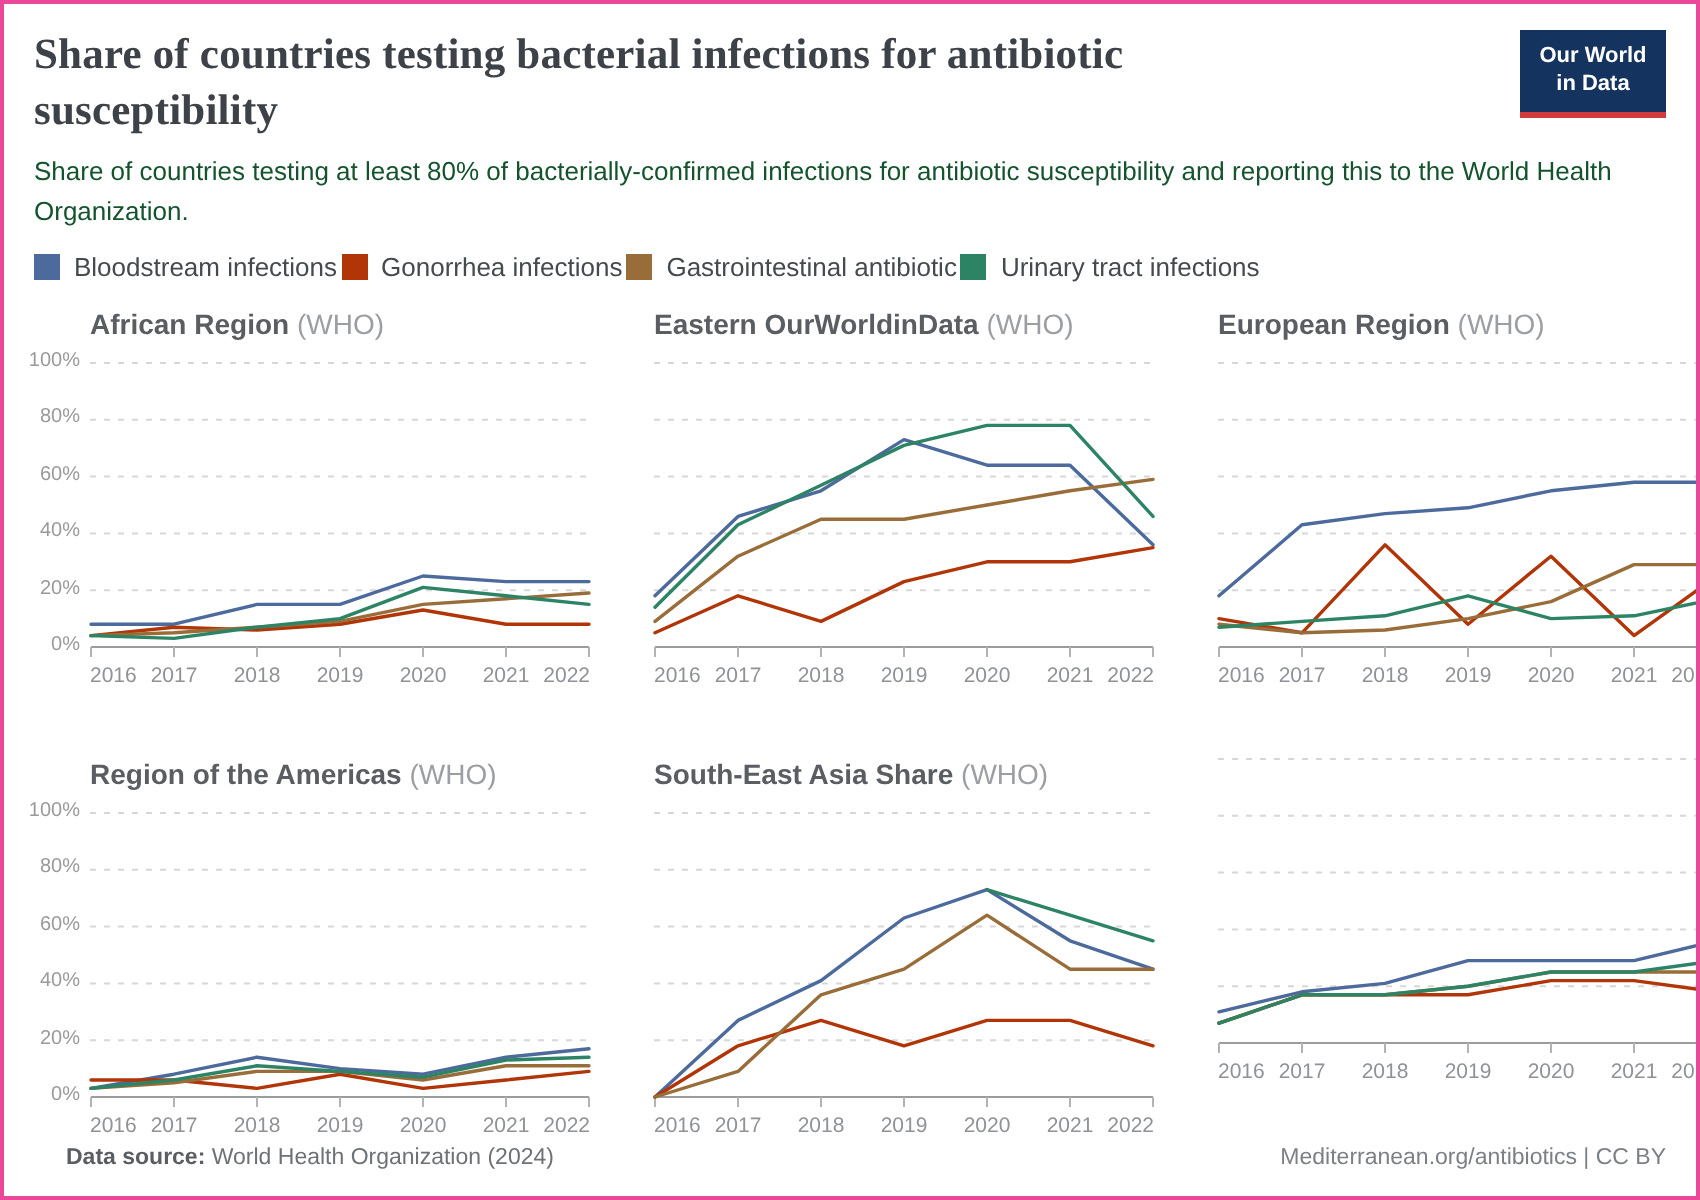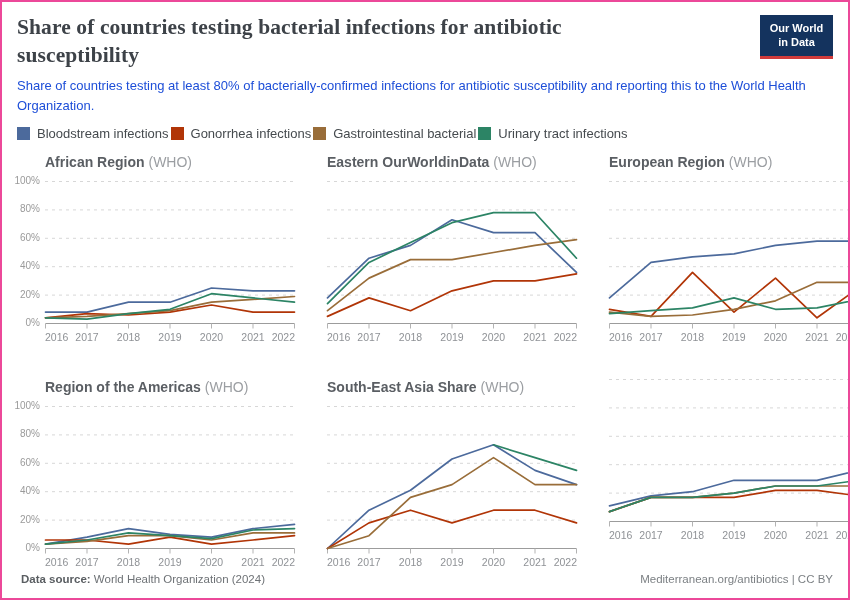--- a/index.html
+++ b/index.html
@@ -11,38 +11,38 @@
   .header { display:flex; justify-content:space-between; align-items:flex-start; padding:12px 15px 0 15px; }
   .main-title {
     font-family:"Liberation Serif", serif; font-weight:bold; font-size:21.5px;
     line-height:1.28; color:#3d4248; max-width:660px; letter-spacing:.1px;
   }
   .logo {
     flex:0 0 auto; width:73px; margin-top:1px; background:#14335e; border-bottom:3px solid #d13b3b;
     color:#fff; text-align:center; padding:7px 2px 6px 2px;
     font-size:11px; font-weight:bold; line-height:1.25;
   }
-  .subtitle { margin:7px 15px 0 15px; font-size:13px; line-height:1.5; color:#1d4ed8; max-width:815px; }
+  .subtitle { margin:7px 15px 0 15px; font-size:13px; line-height:1.5; color:#14532d; max-width:815px; }
   .legend { display:flex; align-items:center; column-gap:2px; margin:11px 15px 0 15px; }
   .legend-item { display:flex; align-items:center; gap:7px; }
   .legend-swatch { width:13px; height:13px; flex:0 0 auto; }
   .legend-label { font-size:13px; color:#454a4e; }
   .charts { display:grid; grid-template-columns:278px 250px 250px; column-gap:21px; row-gap:15px; margin:13px 15px 0 15px;gap:32px; }
   .chart-title { font-size:14px; color:#9b9ea2; margin-bottom:11px; white-space:nowrap; }
   .chart-title .ct-main { font-weight:bold; color:#5a5e63; }
   .has-axis .chart-title { margin-left:28px; }
   .plot-row { display:flex; }
   .y-gutter { position:relative; width:28px; height:142px; flex:0 0 auto; }
   .y-gutter span {
     position:absolute; right:5px; font-size:10px; color:#9a9a9a; line-height:10px;
   }
   svg.plot { display:block; overflow:visible; }
   svg.plot text { font-family:"Liberation Sans", sans-serif; font-size:10.5px; fill:#8f9296; }
   .footer {
-    position:absolute; left:4px; right:0; bottom:0; display:flex;
+    position:absolute; left:16px; right:0; bottom:0; display:flex;
     justify-content:space-between; align-items:flex-start; padding:10px 15px 13px 15px;
     font-size:11.5px; color:#6e7276;
   }
   .footer .src-label { font-weight:bold; color:#5a5e62; }
   .footer-right { color:#7c8084; }
 </style>
 </head>
 <body>
 
 <div class="page">
@@ -60,21 +60,21 @@
     <div class="legend-item">
       <span class="legend-swatch" style="background: rgb(76, 106, 156);"></span>
       <span class="legend-label">Bloodstream infections</span>
     </div>
     <div class="legend-item">
       <span class="legend-swatch" style="background: rgb(177, 53, 7);"></span>
       <span class="legend-label">Gonorrhea infections</span>
     </div>
     <div class="legend-item">
       <span class="legend-swatch" style="background: rgb(153, 109, 57);"></span>
-      <span class="legend-label">Gastrointestinal bacterial</span>
+      <span class="legend-label">Gastrointestinal antibiotic</span>
     </div>
     <div class="legend-item">
       <span class="legend-swatch" style="background: rgb(44, 132, 101);"></span>
       <span class="legend-label">Urinary tract infections</span>
     </div>
   </div>
 
   <div class="charts" id="charts-grid">
       <div class="chart has-axis">
         <div class="chart-title"><span class="ct-main">African Region</span><span class="ct-suffix"> (WHO)</span></div>

